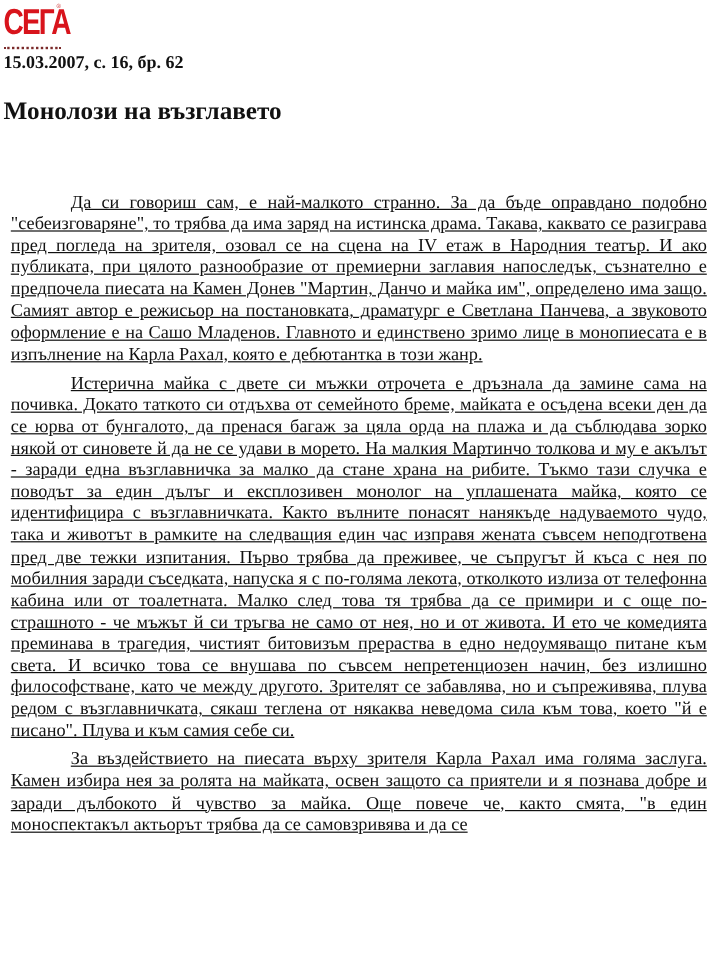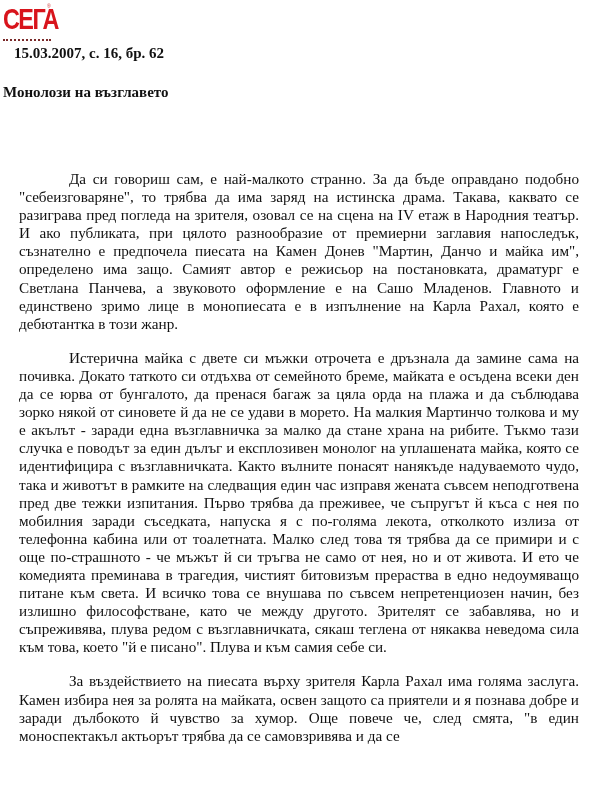--- a/index.html
+++ b/index.html
@@ -21,44 +21,44 @@
   }
   .logo-underline {
     position: absolute; left: 0; top: 37px; width: 48px; height: 2px;
     border-top: 2px dotted #7a2a2a;
   }
   .logo-tm {
     position: absolute; left: 44px; top: 1px; font-size: 5px; color: #c33;
     font-family: "Liberation Sans", sans-serif;
   }
   .issue {
-    position: absolute; left: 14px; top: 44px;
+    position: absolute; left: 3px; top: 44px;
     font-weight: bold; font-size: 15px; line-height: 18px;
   }
   .title {
     position: absolute; left: 3px; top: 83px;
-    font-weight: bold; font-size: 15px; line-height: 18px;
+    font-weight: bold; font-size: 21px; line-height: 18px;
   }
   .article {
     position: absolute; left: 3px; top: 154px; width: 592px;
     font-size: 15.2px; line-height: 18.1px;
     text-align: justify;
   }
-  .article p { margin: 16px; text-indent: 50px; }
+  .article p { margin: 6px; text-indent: 50px; text-decoration: underline; }
 </style>
 </head>
 <body>
 
 <div class="logo">
   <span class="logo-text">СЕГА</span>
   <span class="logo-tm">®</span>
   <div class="logo-underline"></div>
 </div>
 
 <div class="issue">15.03.2007, с. 16, бр. 62</div>
 
 <div class="title">Монолози на възглавето</div>
 
 <div class="article">
   <p>Да си говориш сам, е най-малкото странно. За да бъде оправдано подобно "себеизговаряне", то трябва да има заряд на истинска драма. Такава, каквато се разиграва пред погледа на зрителя, озовал се на сцена на IV етаж в Народния театър. И ако публиката, при цялото разнообразие от премиерни заглавия напоследък, съзнателно е предпочела пиесата на Камен Донев "Мартин, Данчо и майка им", определено има защо. Самият автор е режисьор на постановката, драматург е Светлана Панчева, а звуковото оформление е на Сашо Младенов. Главното и единствено зримо лице в монопиесата е в изпълнение на Карла Рахал, която е дебютантка в този жанр.</p>
   <p>Истерична майка с двете си мъжки отрочета е дръзнала да замине сама на почивка. Докато таткото си отдъхва от семейното бреме, майката е осъдена всеки ден да се юрва от бунгалото, да пренася багаж за цяла орда на плажа и да съблюдава зорко някой от синовете й да не се удави в морето. На малкия Мартинчо толкова и му е акълът - заради една възглавничка за малко да стане храна на рибите. Тъкмо тази случка е поводът за един дълъг и експлозивен монолог на уплашената майка, която се идентифицира с възглавничката. Както вълните понасят нанякъде надуваемото чудо, така и животът в рамките на следващия един час изправя жената съвсем неподготвена пред две тежки изпитания. Първо трябва да преживее, че съпругът й къса с нея по мобилния заради съседката, напуска я с по-голяма лекота, отколкото излиза от телефонна кабина или от тоалетната. Малко след това тя трябва да се примири и с още по-страшното - че мъжът й си тръгва не само от нея, но и от живота. И ето че комедията преминава в трагедия, чистият битовизъм прераства в едно недоумяващо питане към света. И всичко това се внушава по съвсем непретенциозен начин, без излишно философстване, като че между другото. Зрителят се забавлява, но и съпреживява, плува редом с възглавничката, сякаш теглена от някаква неведома сила към това, което "й е писано". Плува и към самия себе си.</p>
-  <p>За въздействието на пиесата върху зрителя Карла Рахал има голяма заслуга. Камен избира нея за ролята на майката, освен защото са приятели и я познава добре и заради дълбокото й чувство за хумор. Още повече че, след смята, "в един моноспектакъл актьорът трябва да се самовзривява и да се</p>
+  <p>За въздействието на пиесата върху зрителя Карла Рахал има голяма заслуга. Камен избира нея за ролята на майката, освен защото са приятели и я познава добре и заради дълбокото й чувство за майка. Още повече че, както смята, "в един моноспектакъл актьорът трябва да се самовзривява и да се</p>
 </div>
 
 </body></html>

